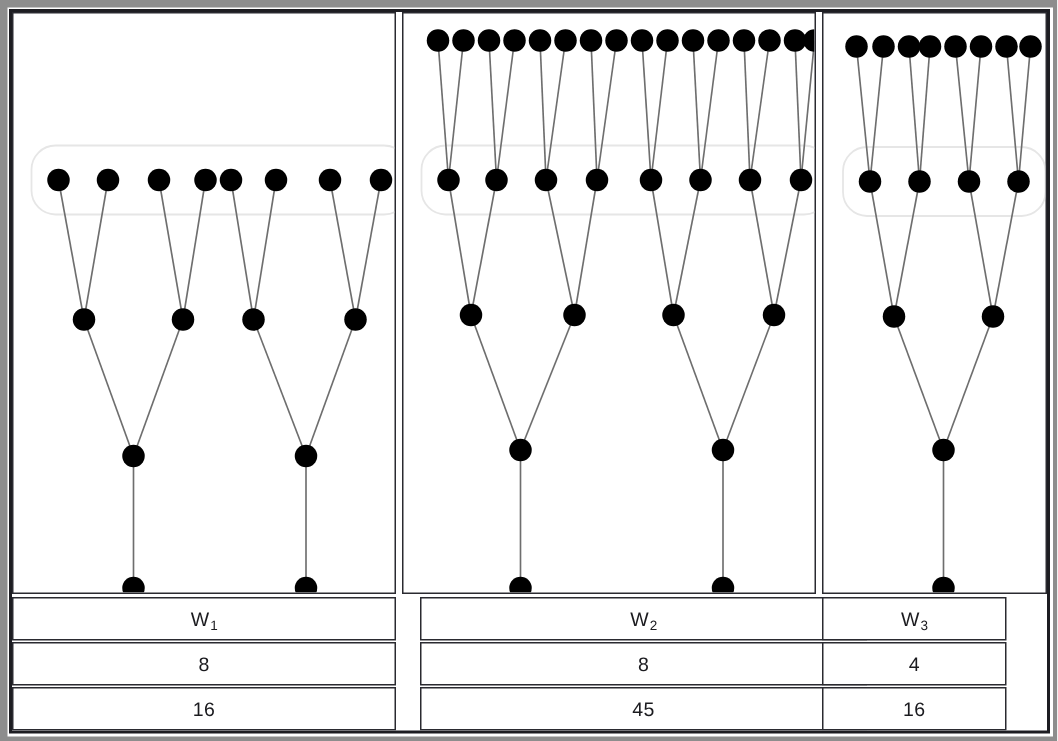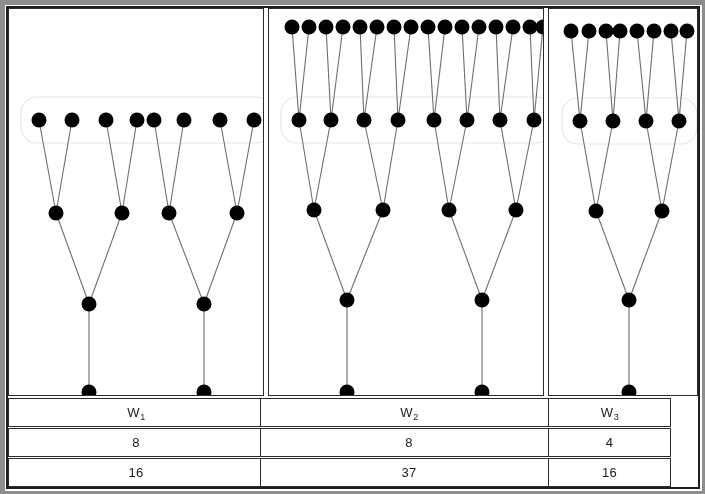--- a/index.html
+++ b/index.html
@@ -85,21 +85,21 @@
     border: 1px solid #2a2a30;
     background: #ffffff;
     display: flex;
     align-items: center;
     justify-content: center;
     font-size: 13px;
     color: #1b1b1f;
     letter-spacing: 0.2px;
   }
   .cell-1 { left: 0px;   width: 256px; }
-  .cell-2 { left: 252px; width: 298px; text-align: right; }
+  .cell-2 { left: 272px; width: 298px; text-align: right; }
   .cell-3 { left: 540px; width: 123px; }
 
   .wlabel { white-space: nowrap; }
   .wlabel sub {
     font-size: 9px;
     vertical-align: baseline;
     position: relative;
     top: 3px;
     left: 0.5px;
   }
@@ -268,18 +268,18 @@
     </div>
 
     <div class="table-row">
       <div class="cell cell-1">8</div>
       <div class="cell cell-2">8</div>
       <div class="cell cell-3">4</div>
     </div>
 
     <div class="table-row">
       <div class="cell cell-1">16</div>
-      <div class="cell cell-2">37</div>
+      <div class="cell cell-2">45</div>
       <div class="cell cell-3">16</div>
     </div>
 
   </div>
 </div>
 
 </body></html>

